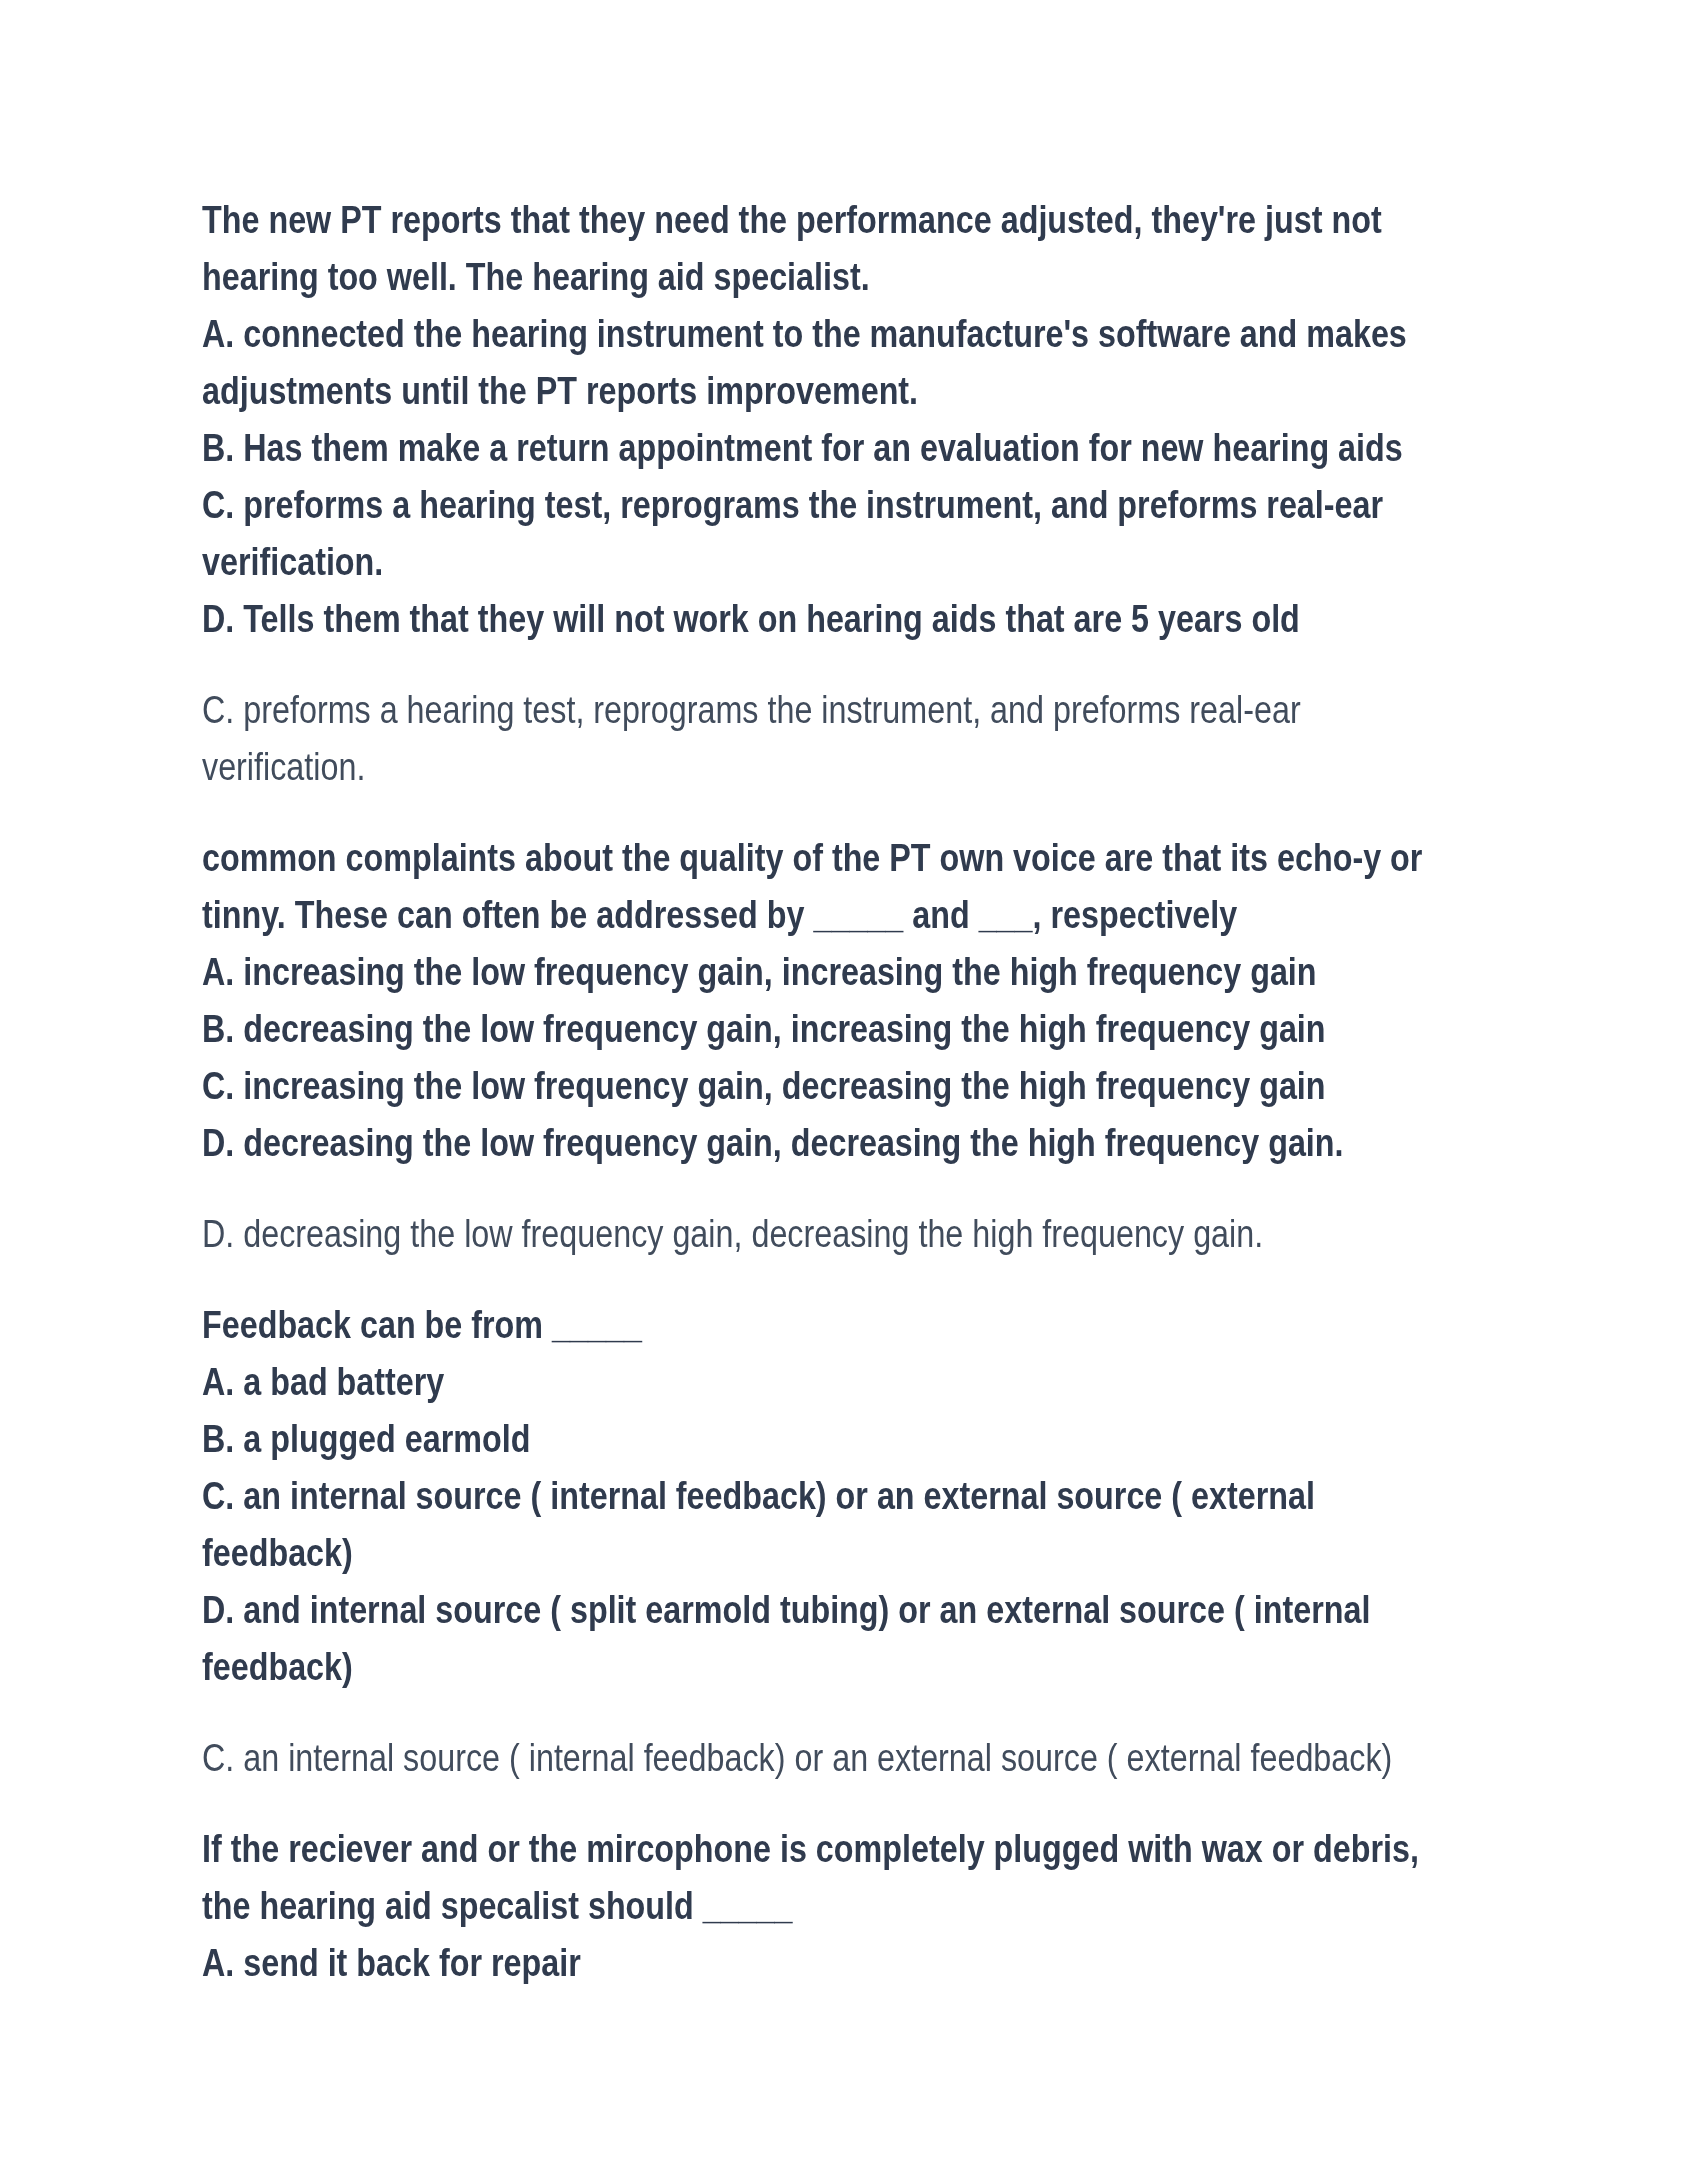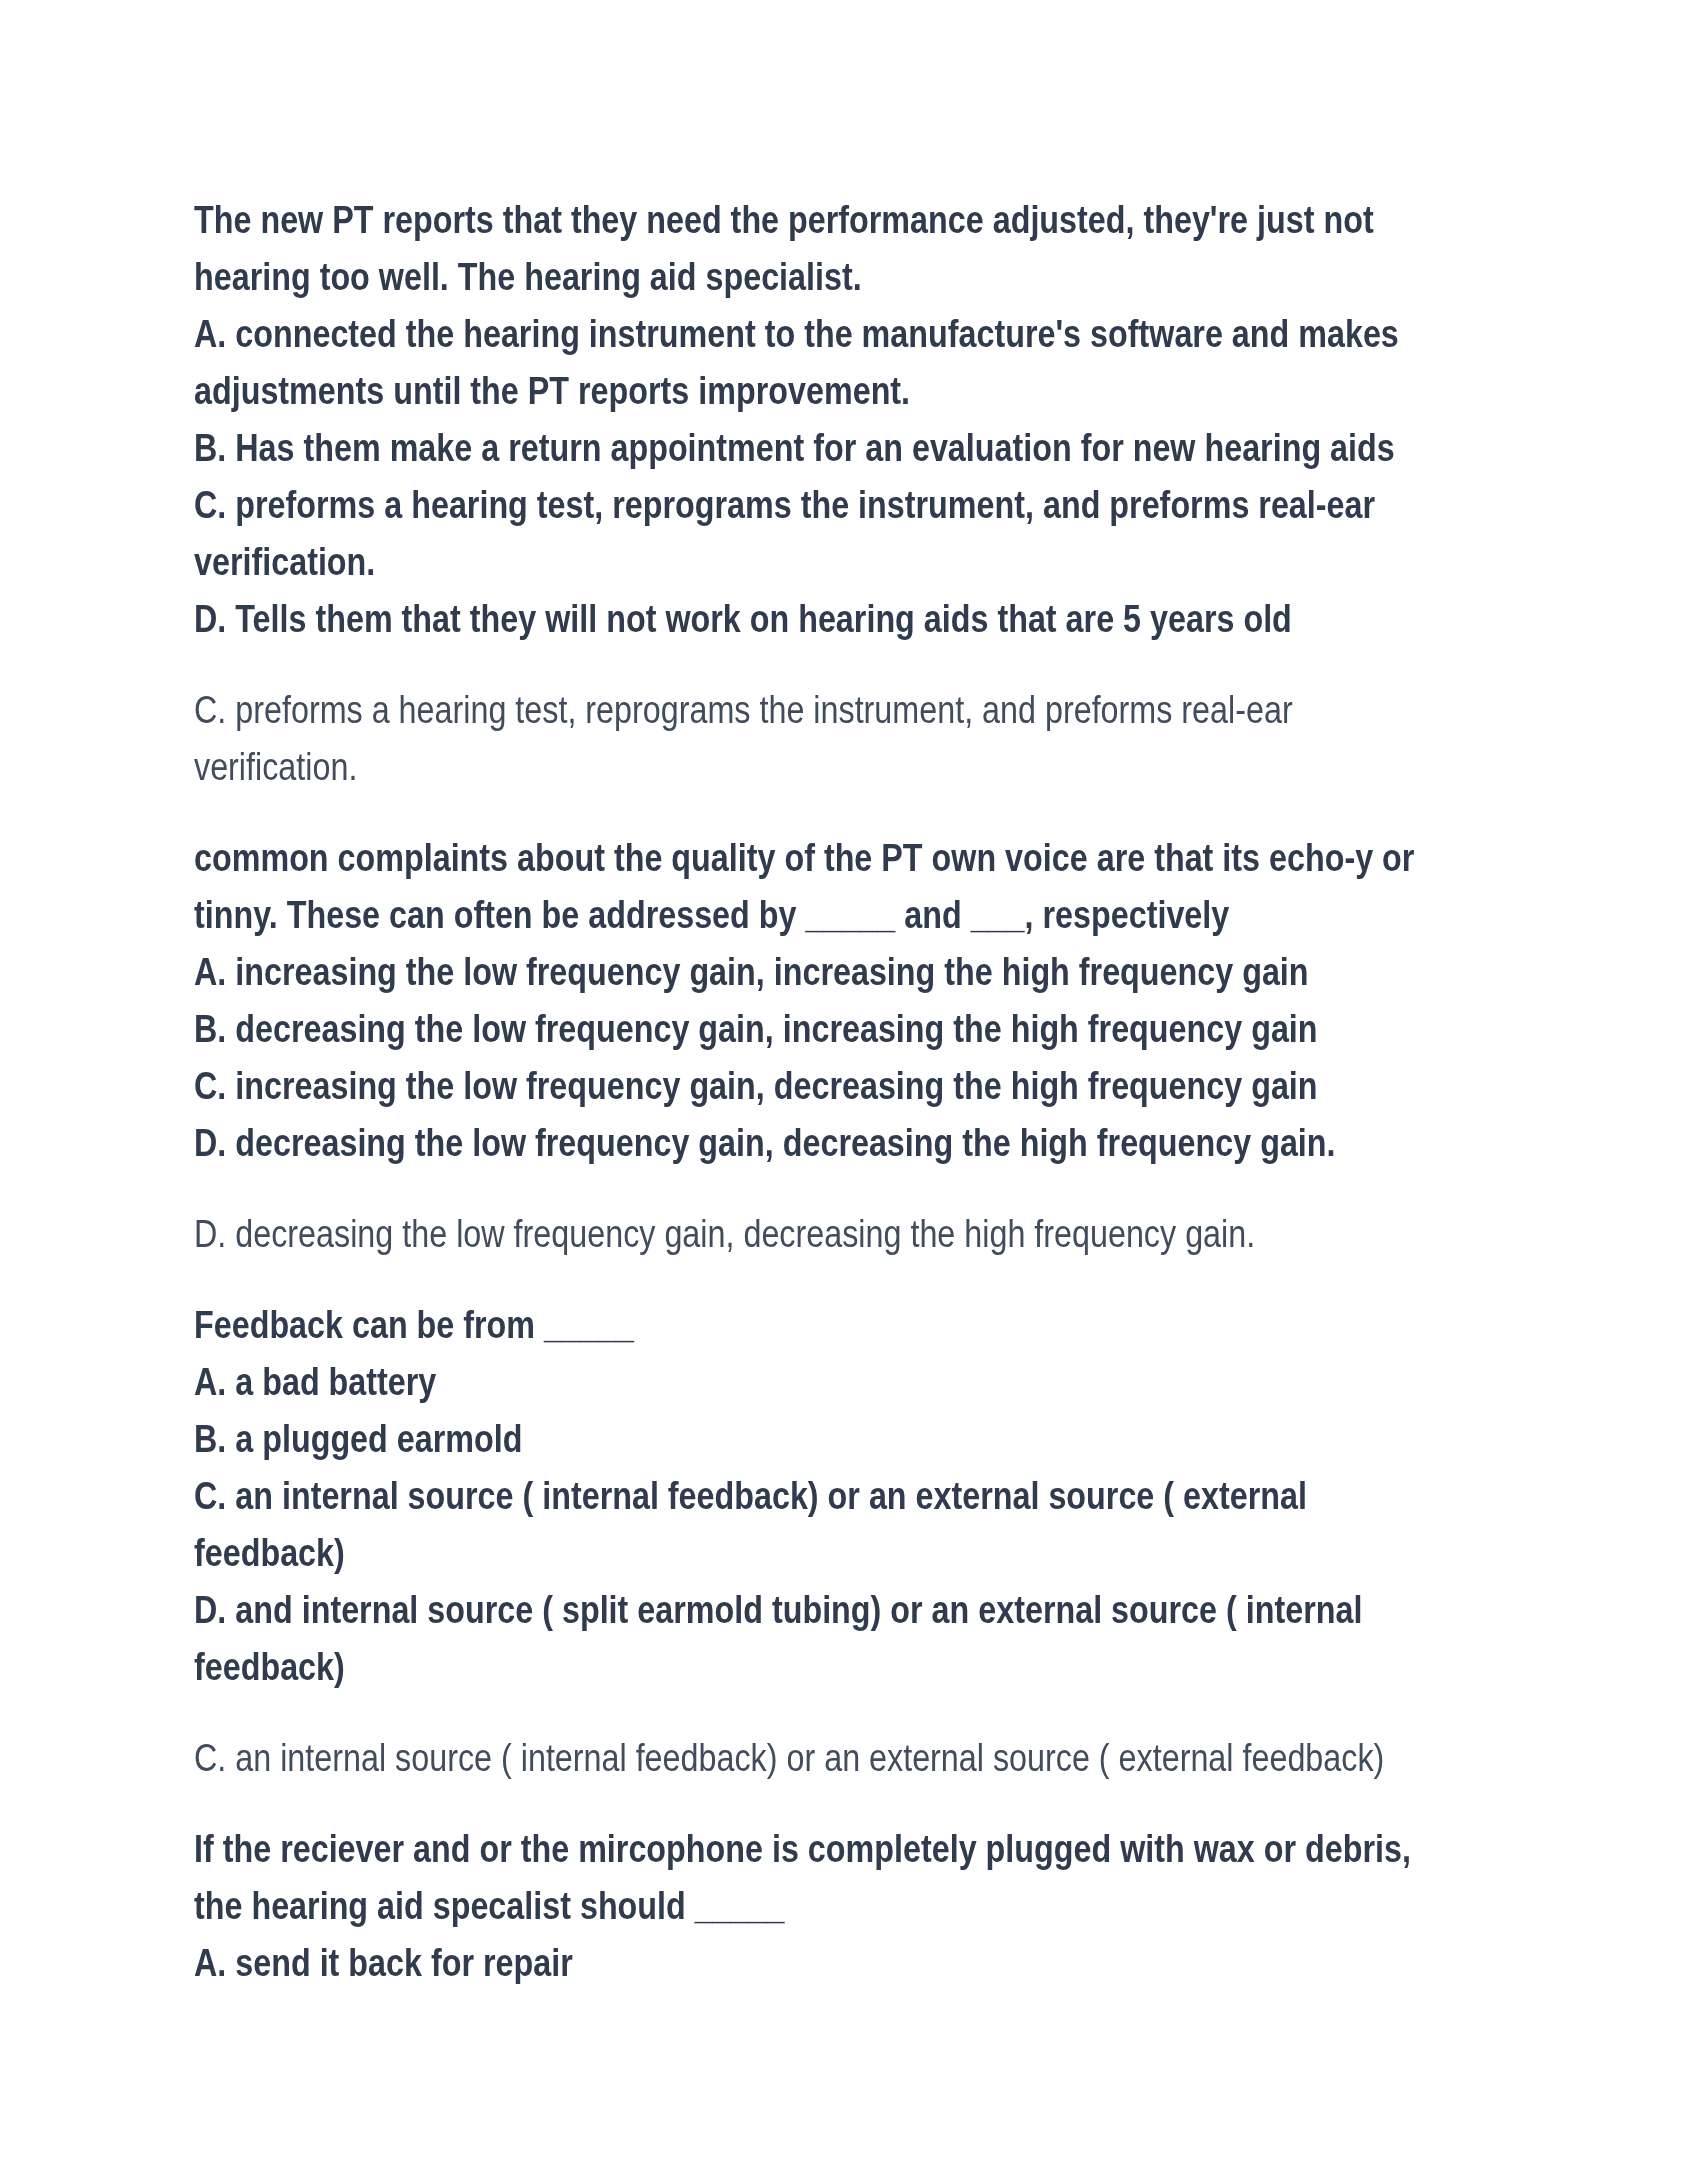--- a/index.html
+++ b/index.html
@@ -7,21 +7,21 @@
   body {
     width: 1683px;
     height: 2178px;
     background: #ffffff;
     position: relative;
     overflow: hidden;
     font-family: "Liberation Sans", "DejaVu Sans", sans-serif;
   }
   .doc {
     position: absolute;
-    left: 194px;
+    left: 202px;
     top: 192px;
     width: 1307px;
   }
   .block {
     font-size: 38px;
     transform: scaleX(0.85);
     transform-origin: 0 0;
     margin: 0 0 34px 0;
   }
   .block:last-child { margin-bottom: 0; }

